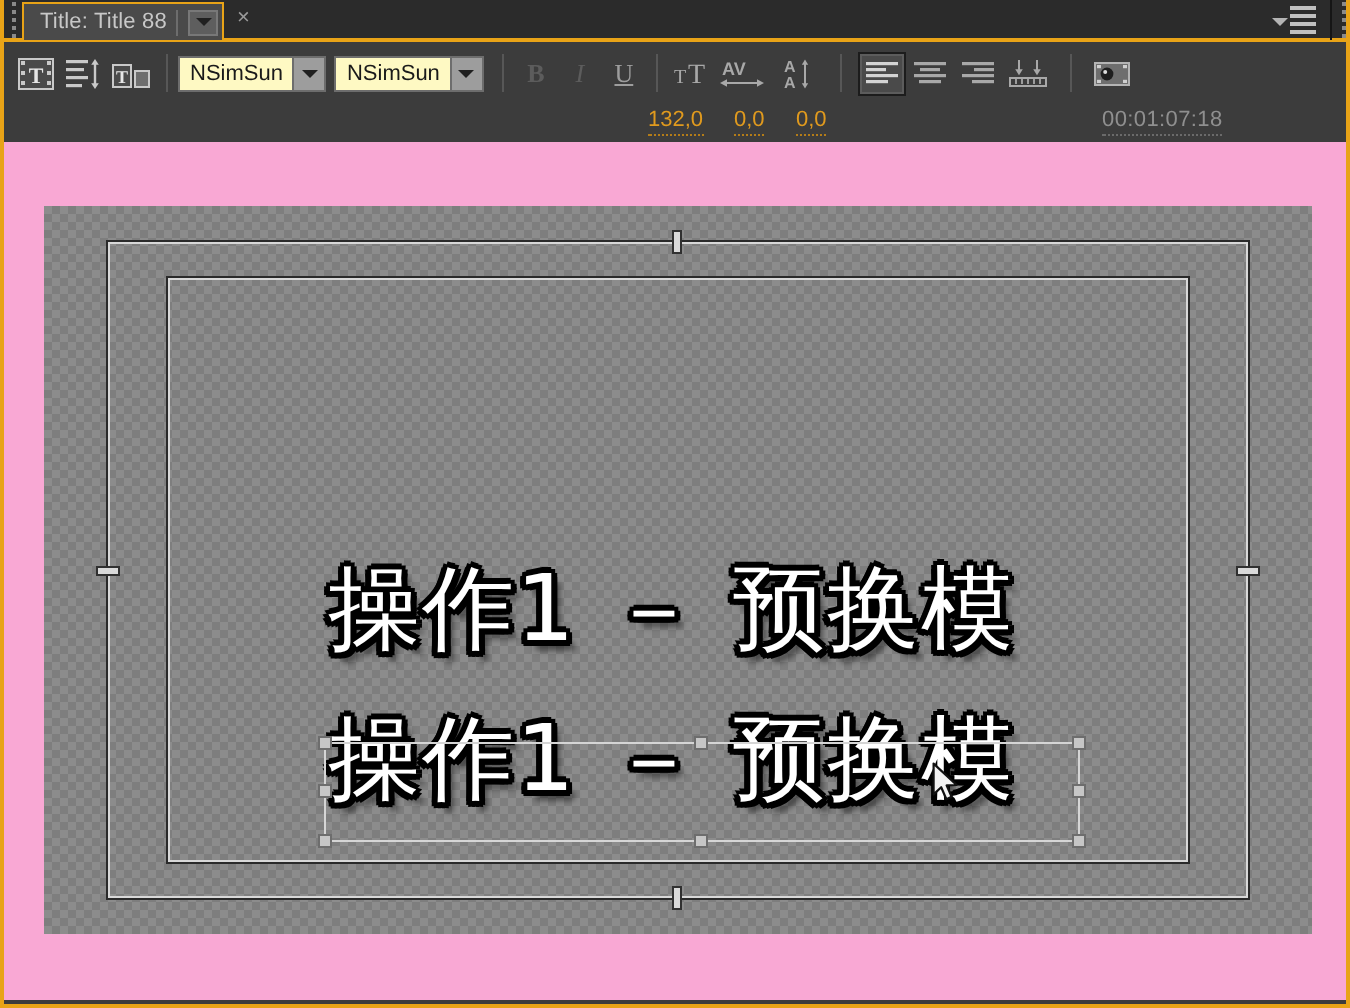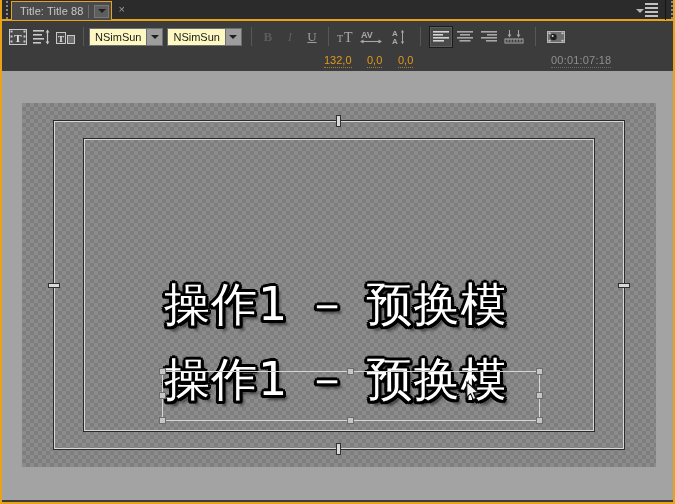--- a/index.html
+++ b/index.html
@@ -211,21 +211,21 @@
     letter-spacing: 0.2px;
     white-space: nowrap;
     text-align: center;
   }
 
   
   .stage {
     position: absolute;
     left: 0; top: 71px;
     width: 671px; height: 429px;
-    background: #a3a3a3;
+    background: #f9a8d4;
   }
   .canvas {
     position: absolute;
     left: 20px; top: 32px;
     width: 634px; height: 364px;
     background-color: #8c8c8c;
     background-image:
       linear-gradient(45deg, #7e7e7e 25%, transparent 25%, transparent 75%, #7e7e7e 75%),
       linear-gradient(45deg, #7e7e7e 25%, transparent 25%, transparent 75%, #7e7e7e 75%);
     background-size: 8px 8px;

